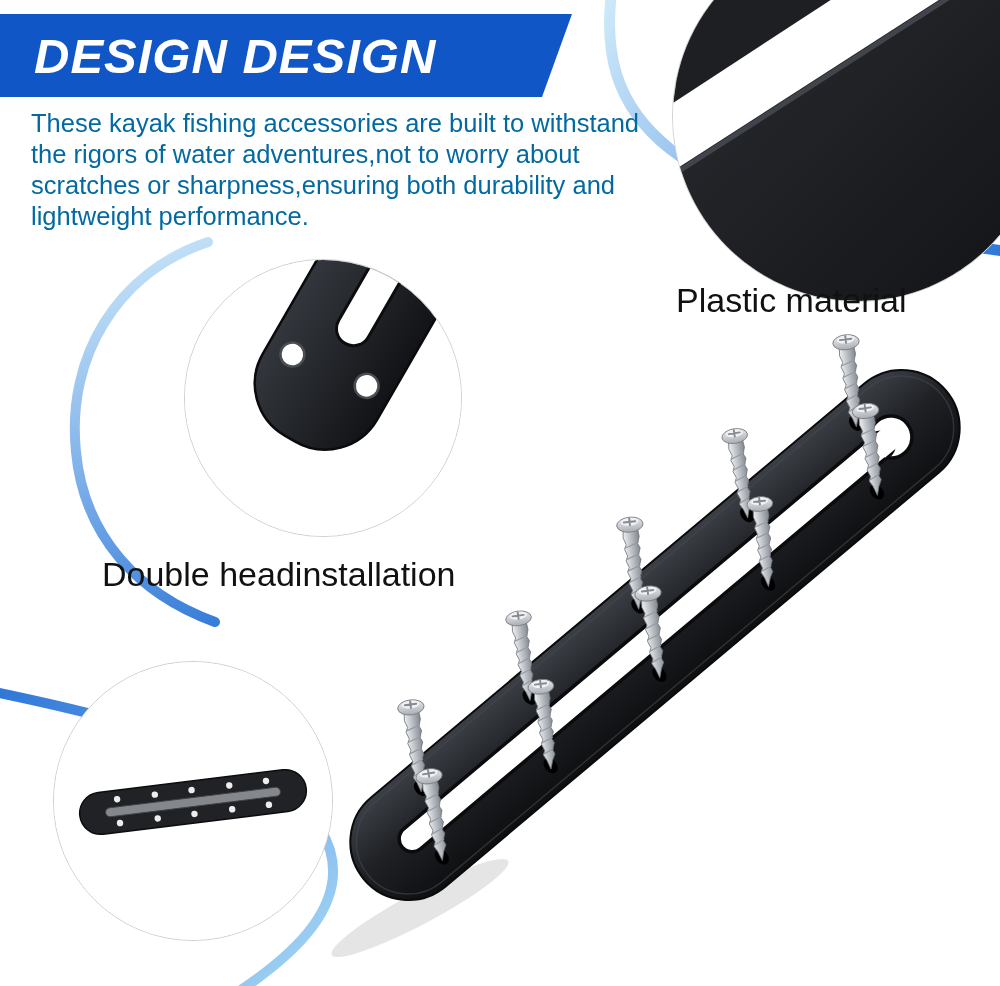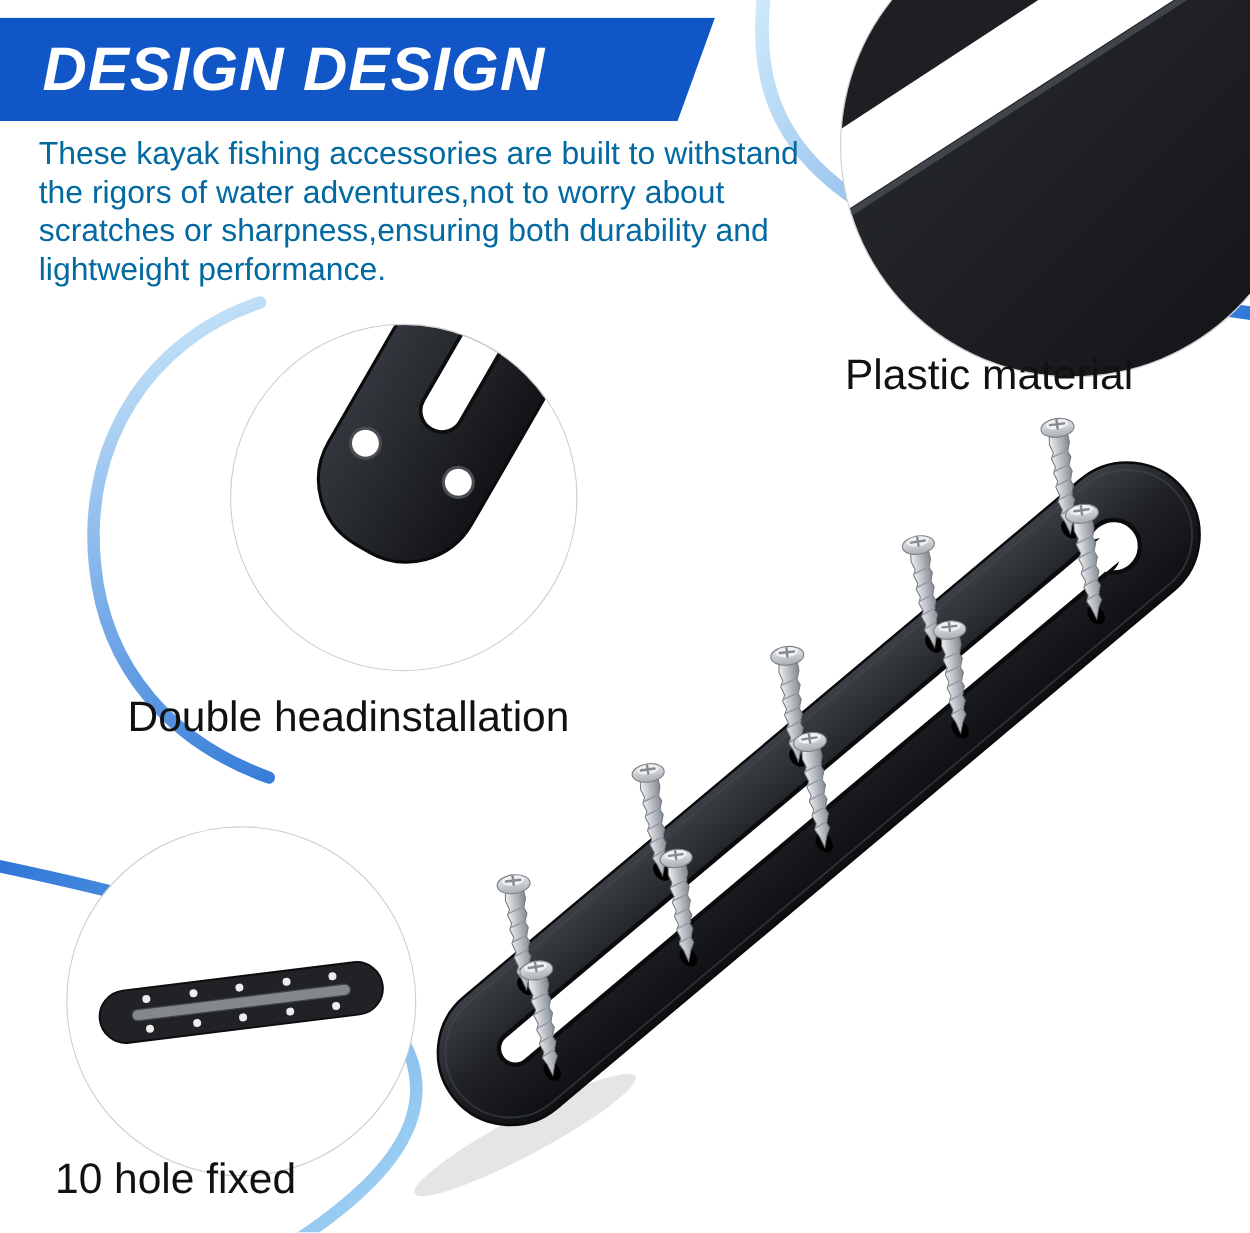--- a/index.html
+++ b/index.html
@@ -194,15 +194,14 @@
             <circle cx="0" cy="12" r="3.2"></circle>
           <circle cx="38" cy="12" r="3.2"></circle>
             <circle cx="75" cy="12" r="3.2"></circle>
         </g>
       </g>
     </svg>
   </div>
 
   <div id="label-plastic" class="callout-label">Plastic material</div>
   <div id="label-double-head" class="callout-label">Double headinstallation</div>
-  <div id="label-ten-hole" class="callout-label">10 hole fixed</div>
 
 </div>
 
 </body></html>

